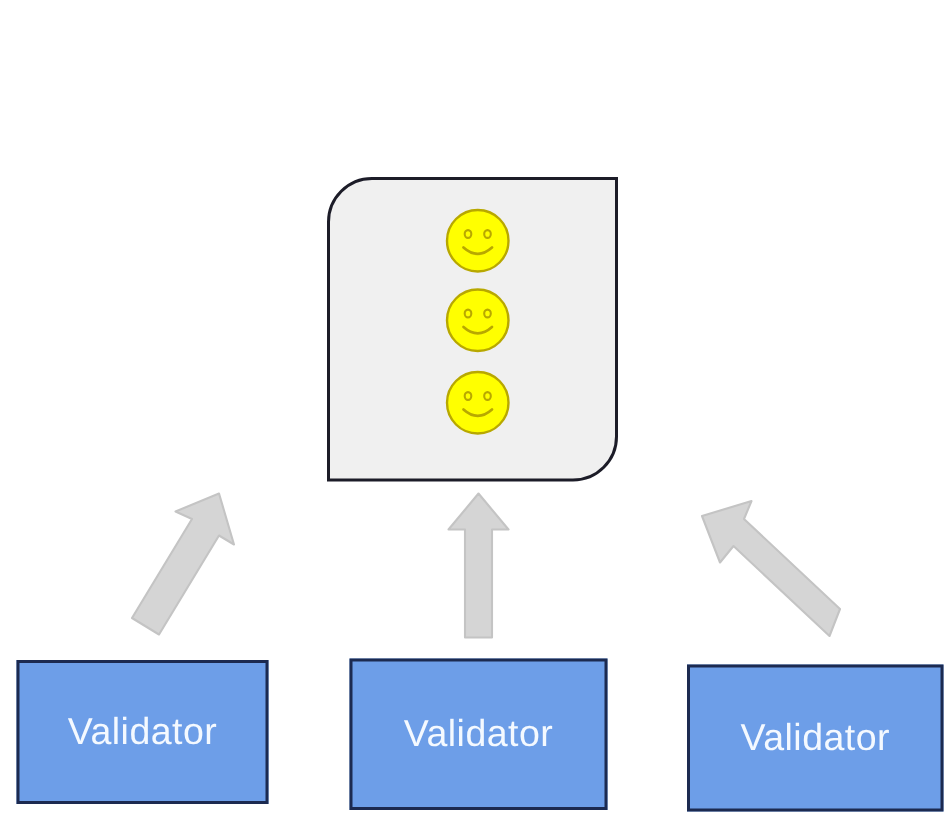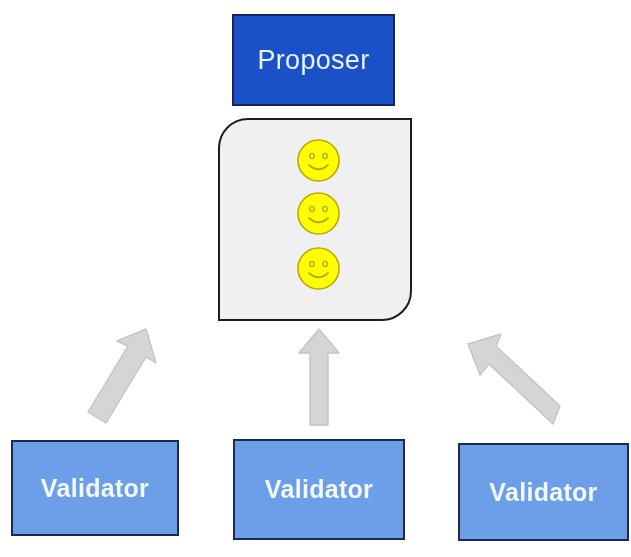--- a/index.html
+++ b/index.html
@@ -78,34 +78,30 @@
     background: #6d9ee8;
     border: 2px solid #1c2a50;
     box-sizing: border-box;
     display: flex;
     align-items: center;
     justify-content: center;
     color: #f4f9ff;
     font-size: 25px;
     letter-spacing: 0.3px;
     line-height: 1;
-    font-weight: bold;
   }
   .validator-1 { left: 11px;  top: 440px; width: 168px; height: 96px; }
   .validator-2 { left: 233px; top: 439px; width: 172px; height: 101px; }
   .validator-3 { left: 458px; top: 443px; width: 171px; height: 98px; }
 </style>
 </head>
 <body>
 
 <div id="canvas">
 
-  <div class="proposer-box">
-    <span>Proposer</span>
-  </div>
 
   <div class="pool-panel"></div>
 
   <div class="smiley smiley-1">
     <svg viewBox="0 0 45 45" xmlns="http://www.w3.org/2000/svg">
       <circle cx="22.5" cy="22.5" r="20.5" fill="#ffff00" stroke="#b8a800" stroke-width="1.6"></circle>
       <ellipse cx="16" cy="18" rx="2.2" ry="2.6" fill="#ffff00" stroke="#b8a800" stroke-width="1.4"></ellipse>
       <ellipse cx="29" cy="18" rx="2.2" ry="2.6" fill="#ffff00" stroke="#b8a800" stroke-width="1.4"></ellipse>
       <path d="M13 27 Q22.5 35.5 32 27" fill="none" stroke="#b8a800" stroke-width="1.8" stroke-linecap="round"></path>
     </svg>

